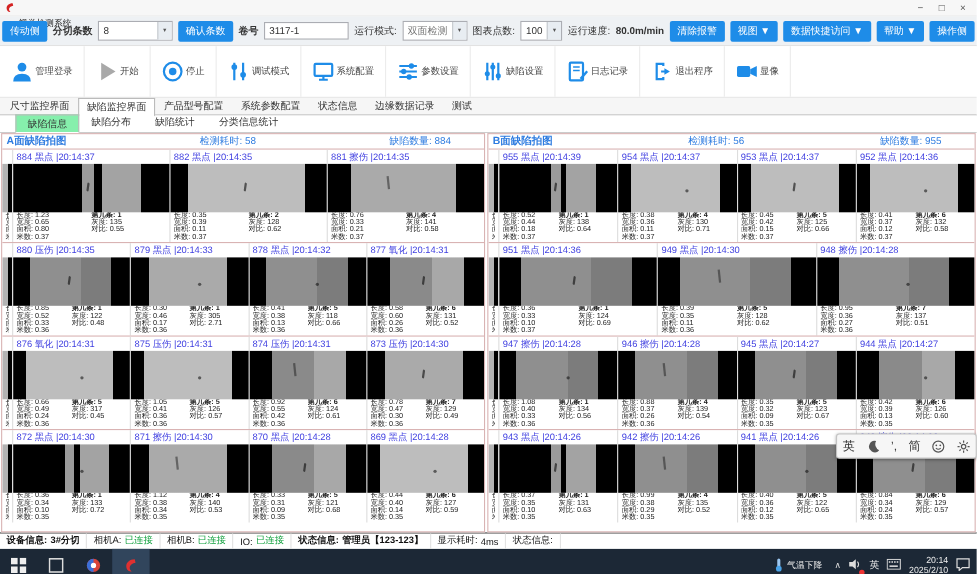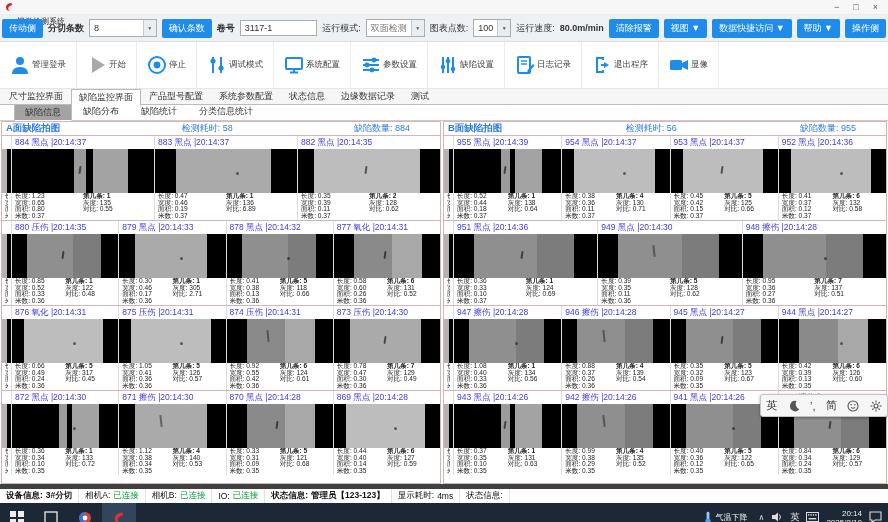--- a/index.html
+++ b/index.html
@@ -25,21 +25,21 @@
   .toolbar2{height:46px;background:#fff;display:flex;align-items:stretch;border-bottom:1px solid #e6e6e6;}
   .tbtn{display:flex;align-items:center;justify-content:center;padding:2px 10px;gap:2px;border-right:1px solid #ececec;min-width:36px;}
   .tbtn .lab{font-size:8.5px;color:#444;white-space:nowrap;}
   .tbtn svg{width:20px;height:20px;}
   
   .maintabs{height:15px;background:#f6f6f6;display:flex;align-items:center;font-size:9px;color:#333;border-bottom:1px solid #bbb;padding-left:1px;}
   .mtab{padding:1px 7px 1px;border:1px solid transparent;cursor:default;white-space:nowrap;}
   .mtab.active{background:#fff;border-color:#bbb;border-bottom-color:#fff;margin-bottom:-1px;}
   .subtabs{height:15px;background:#fff;display:flex;align-items:flex-end;font-size:9px;color:#333;border-bottom:1px solid #ccc;padding-left:14px;}
   .stab{padding:1px 10px 1px;border:1px solid transparent;white-space:nowrap;}
-  .stab.active{background:#a3a3a3;border-color:#bbb;border-bottom-color:#fff;margin-bottom:-1px;}
+  .stab.active{background:#86efac;border-color:#bbb;border-bottom-color:#fff;margin-bottom:-1px;}
   
   .panels{height:363px;display:flex;gap:2px;padding:0 1px;background:#fff;}
   .panel{border:1px solid #d9b3b3;display:flex;flex-direction:column;background:#fff;overflow:hidden;}
   .panel.a{width:438px;flex:none;}
   .panel.b{flex:1;}
   .phead{height:13px;display:flex;align-items:center;font-size:9px;color:#2e7ce0;padding:0 4px;}
   .phead .ptitle{font-weight:bold;font-size:9.5px;}
   .phead .ptime{margin:0 auto;}
   .phead .pcount{margin-right:26px;}
   .prow{display:flex;border-top:1px solid #d9b3b3;height:84px;}
@@ -54,21 +54,21 @@
   .v0{background:linear-gradient(90deg,#000 0 15%,#aaa 15% 82%,#000 82%);}
   .v1{background:linear-gradient(90deg,#000 0 44%,#9b9b9b 44% 52%,#000 52% 57%,#a3a3a3 57% 82%,#000 82%);}
   .v2{background:linear-gradient(90deg,#000 0 14%,#8f8f8f 14% 58%,#7c7c7c 58% 84%,#000 84%);}
   .v3{background:linear-gradient(90deg,#b3b3b3 0 55%,#000 60% 100%);}
   .v4{background:linear-gradient(90deg,#000 0 11%,#bdbdbd 11% 86%,#000 86%);}
   .v5{background:linear-gradient(90deg,#000 0 19%,#8a8a8a 19% 55%,#a8a8a8 55% 83%,#000 83%);}
   .sp1::after{content:"";position:absolute;left:47%;top:38%;width:2px;height:8px;background:rgba(10,10,10,.6);border-radius:1px;transform:rotate(8deg);}
   .sp2::after{content:"";position:absolute;left:57%;top:52%;width:3px;height:3px;border-radius:50%;background:rgba(10,10,10,.55);}
   .sp3::after{content:"";position:absolute;left:38%;top:26%;width:2px;height:12px;background:rgba(30,30,30,.5);transform:rotate(-6deg);}
   
-  .statusbar{height:14px;background:#fff;border-top:5px solid #404040;display:flex;align-items:center;font-size:8.5px;color:#111;}
+  .statusbar{height:14px;background:#fff;border-top:1px solid #404040;display:flex;align-items:center;font-size:8.5px;color:#111;}
   .sitem{padding:0 6px;border-right:1px solid #e2e2e2;white-space:nowrap;display:flex;gap:3px;align-items:center;height:100%;}
   .sitem .g{color:#0fa03c;font-weight:normal;}
   .sitem .bd{font-weight:bold;}
   
   .taskbar{height:29px;background:#1c2836;display:flex;align-items:stretch;color:#eee;}
   .tk{width:34px;display:flex;align-items:center;justify-content:center;}
   .tk svg{width:14px;height:14px;}
   .tk.active{background:#31455c;box-shadow:inset 0 -2px 0 #76b9ed;}
   .tkright{margin-left:auto;display:flex;align-items:center;gap:7px;padding-right:6px;font-size:8px;}
   .tkweather{display:flex;align-items:center;gap:4px;padding:0 4px;}
@@ -264,50 +264,50 @@
               <div>米数: 0.37</div>
             </div>
             <div class="col">
               <div class="b">第几条: 1</div>
               <div>灰度: 135</div>
               <div>对比: 0.55</div>
             </div>
           </div>
         </div>
         <div class="cell">
-          <div class="chead">883 黑点 |20:14:37</div>
-          <div class="cimg v0 sp2"></div>
-          <div class="stats">
-            <div class="col">
-              <div>长度: 0.47</div>
-              <div>宽度: 0.46</div>
-              <div>面积: 0.19</div>
-              <div>米数: 0.37</div>
-            </div>
-            <div class="col">
-              <div class="b">第几条: 1</div>
-              <div>灰度: 136</div>
-              <div>对比: 6.89</div>
-            </div>
-          </div>
-        </div>
-        <div class="cell">
           <div class="chead">882 黑点 |20:14:35</div>
           <div class="cimg v4 sp1"></div>
           <div class="stats">
             <div class="col">
               <div>长度: 0.35</div>
               <div>宽度: 0.39</div>
               <div>面积: 0.11</div>
               <div>米数: 0.37</div>
             </div>
             <div class="col">
               <div class="b">第几条: 2</div>
               <div>灰度: 128</div>
               <div>对比: 0.62</div>
+            </div>
+          </div>
+        </div>
+        <div class="cell">
+          <div class="chead">881 擦伤 |20:14:35</div>
+          <div class="cimg v0 sp3"></div>
+          <div class="stats">
+            <div class="col">
+              <div>长度: 0.76</div>
+              <div>宽度: 0.33</div>
+              <div>面积: 0.21</div>
+              <div>米数: 0.37</div>
+            </div>
+            <div class="col">
+              <div class="b">第几条: 4</div>
+              <div>灰度: 141</div>
+              <div>对比: 0.58</div>
             </div>
           </div>
         </div>
       </div>
       <div class="prow">
         <div class="sliver">
           <div class="chead"></div>
           <div class="cimg v3"></div>
           <div class="stats">
             <div class="col">

